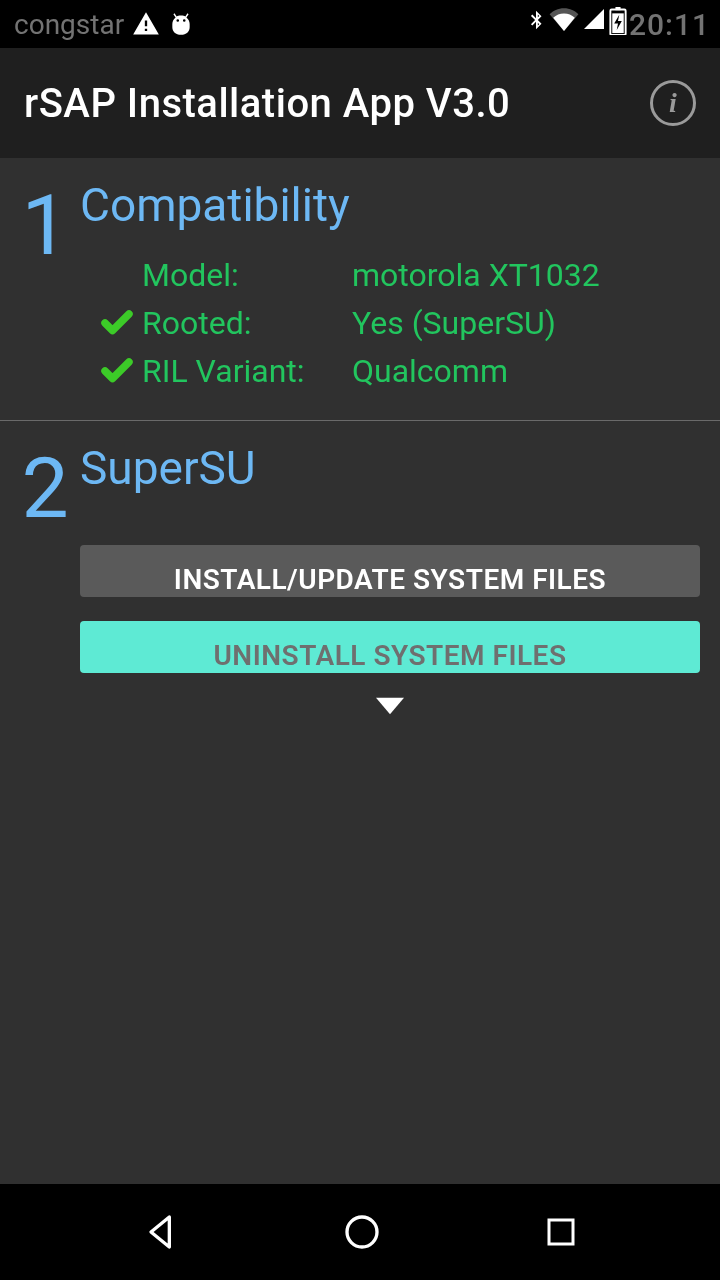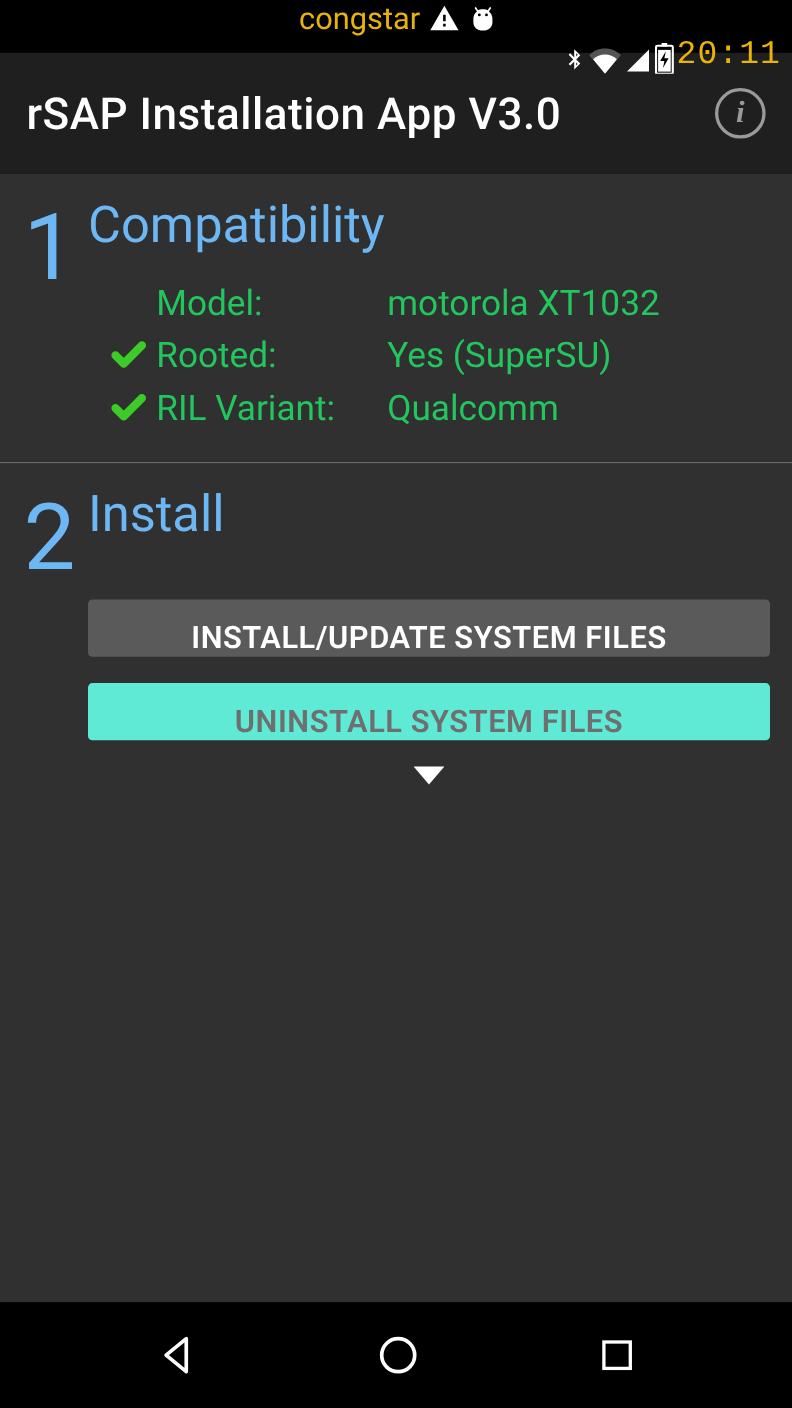--- a/index.html
+++ b/index.html
@@ -12,26 +12,25 @@
     overflow: hidden;
   }
 
   
   .status-bar {
     height: 48px;
     background: #000;
     display: flex;
     align-items: center;
     padding: 0 10px 0 14px;
-    color: #eab308;
+    color: #737373;
     font-size: 28px;
-    flex-direction: column;
   }
   .status-left { display: flex; align-items: center; gap: 8px; }
-  .status-right { margin-left: auto; display: flex; align-items: flex-end; gap: 2px; font-family: Liberation Mono, monospace; }
+  .status-right { margin-left: auto; display: flex; align-items: flex-start; gap: 2px; }
   .status-clock { font-size: 30px; font-weight: 500; letter-spacing: 1px; }
   .status-icon { display: inline-flex; }
 
   
   .app-bar {
     height: 110px;
     background: #1f1f1f;
     display: flex;
     align-items: center;
     padding: 16px 24px;
@@ -215,21 +214,21 @@
         <span>RIL Variant:</span>
         <span>Qualcomm</span>
 
       </div>
     </div>
   </div>
 
   <div class="section">
     <div class="step-num">2</div>
     <div class="section-body">
-      <div class="section-title">Install</div>
+      <div class="section-title">SuperSU</div>
       <div class="install-buttons">
         <div class="btn btn-primary">INSTALL/UPDATE SYSTEM FILES</div>
         <div class="btn btn-disabled">UNINSTALL SYSTEM FILES</div>
         <div class="expand-caret">
           <svg width="28" height="18" viewBox="0 0 24 14">
               <path fill="#fff" d="M0 0h24L12 14 0 0z"></path>
             </svg>
         </div>
       </div>
     </div>

